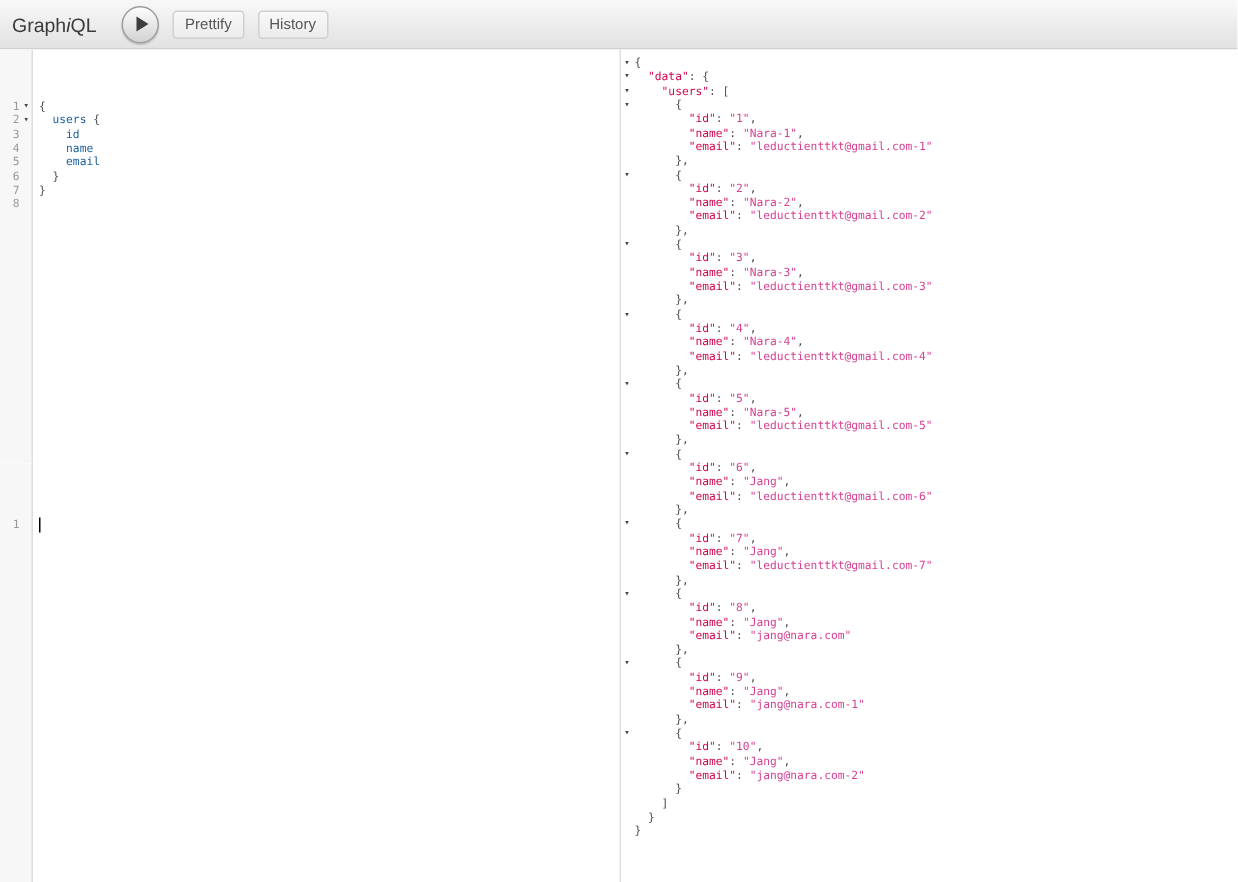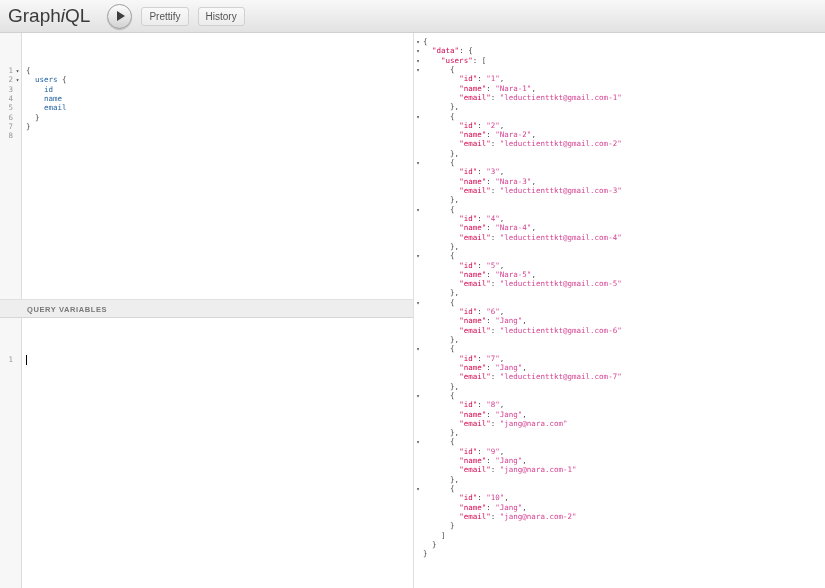--- a/index.html
+++ b/index.html
@@ -3,21 +3,21 @@
 <meta charset="utf-8">
 <style>
   * { margin:0; padding:0; box-sizing:border-box; }
   html,body { width:825px; height:588px; overflow:hidden; background:#fff;
               font-family:"Liberation Sans", sans-serif; }
   .app { width:825px; height:588px; display:flex; flex-direction:column; }
 
   
   .topbar { flex:0 0 33px; height:33px; background:linear-gradient(#f8f8f8,#e2e2e2);
             border-bottom:1px solid #d0d0d0; display:flex; align-items:center; padding-left:8px; }
-  .logo { font-size:19px; color:#3b3b3b; }
+  .logo { font-size:13px; color:#3b3b3b; }
   .logo em { font-style:italic; }
   .execute { width:25px; height:25px; border-radius:50%; border:1px solid #9e9e9e;
              background:linear-gradient(#fdfdfd,#d2d2d2); margin-left:17px;
              display:flex; align-items:center; justify-content:center; cursor:pointer;
              box-shadow:0 1px 1px rgba(0,0,0,0.18); }
   .play { width:0; height:0; border-left:8px solid #3d3d3d; border-top:5px solid transparent;
           border-bottom:5px solid transparent; margin-left:2px; }
   .tbtn { height:19px; padding:0 7px; margin-left:9px; font-size:10px; color:#555;
           background:linear-gradient(#f9f9f9,#ececec); border:1px solid #d0d0d0;
           border-radius:3px; cursor:pointer; font-family:inherit; }
@@ -70,23 +70,20 @@
     <button class="tbtn">Prettify</button>
     <button class="tbtn">History</button>
   </div>
 
   <div class="main">
 
     <div class="left">
       <div class="query-editor code" id="query-editor">
         <div class="gutter-bg"></div>
       <div class="qline"><span class="lnum">1</span><span class="lfold">▾</span><span class="lcode"><span class="c-p">{</span></span></div><div class="qline"><span class="lnum">2</span><span class="lfold">▾</span><span class="lcode"><span class="c-w">  </span><span class="c-f">users</span><span class="c-p"> {</span></span></div><div class="qline"><span class="lnum">3</span><span class="lfold"></span><span class="lcode"><span class="c-w">    </span><span class="c-f">id</span></span></div><div class="qline"><span class="lnum">4</span><span class="lfold"></span><span class="lcode"><span class="c-w">    </span><span class="c-f">name</span></span></div><div class="qline"><span class="lnum">5</span><span class="lfold"></span><span class="lcode"><span class="c-w">    </span><span class="c-f">email</span></span></div><div class="qline"><span class="lnum">6</span><span class="lfold"></span><span class="lcode"><span class="c-p">  }</span></span></div><div class="qline"><span class="lnum">7</span><span class="lfold"></span><span class="lcode"><span class="c-p">}</span></span></div><div class="qline"><span class="lnum">8</span><span class="lfold"></span><span class="lcode"></span></div></div>
-      <div class="var-title">
-        <span>QUERY VARIABLES</span>
-      </div>
       <div class="var-editor code">
         <div class="gutter-bg"></div>
         <div class="qline">
           <span class="lnum">1</span>
           <span class="lfold"></span>
           <span class="cursor" id="var-cursor"></span>
         </div>
       </div>
     </div>
 

